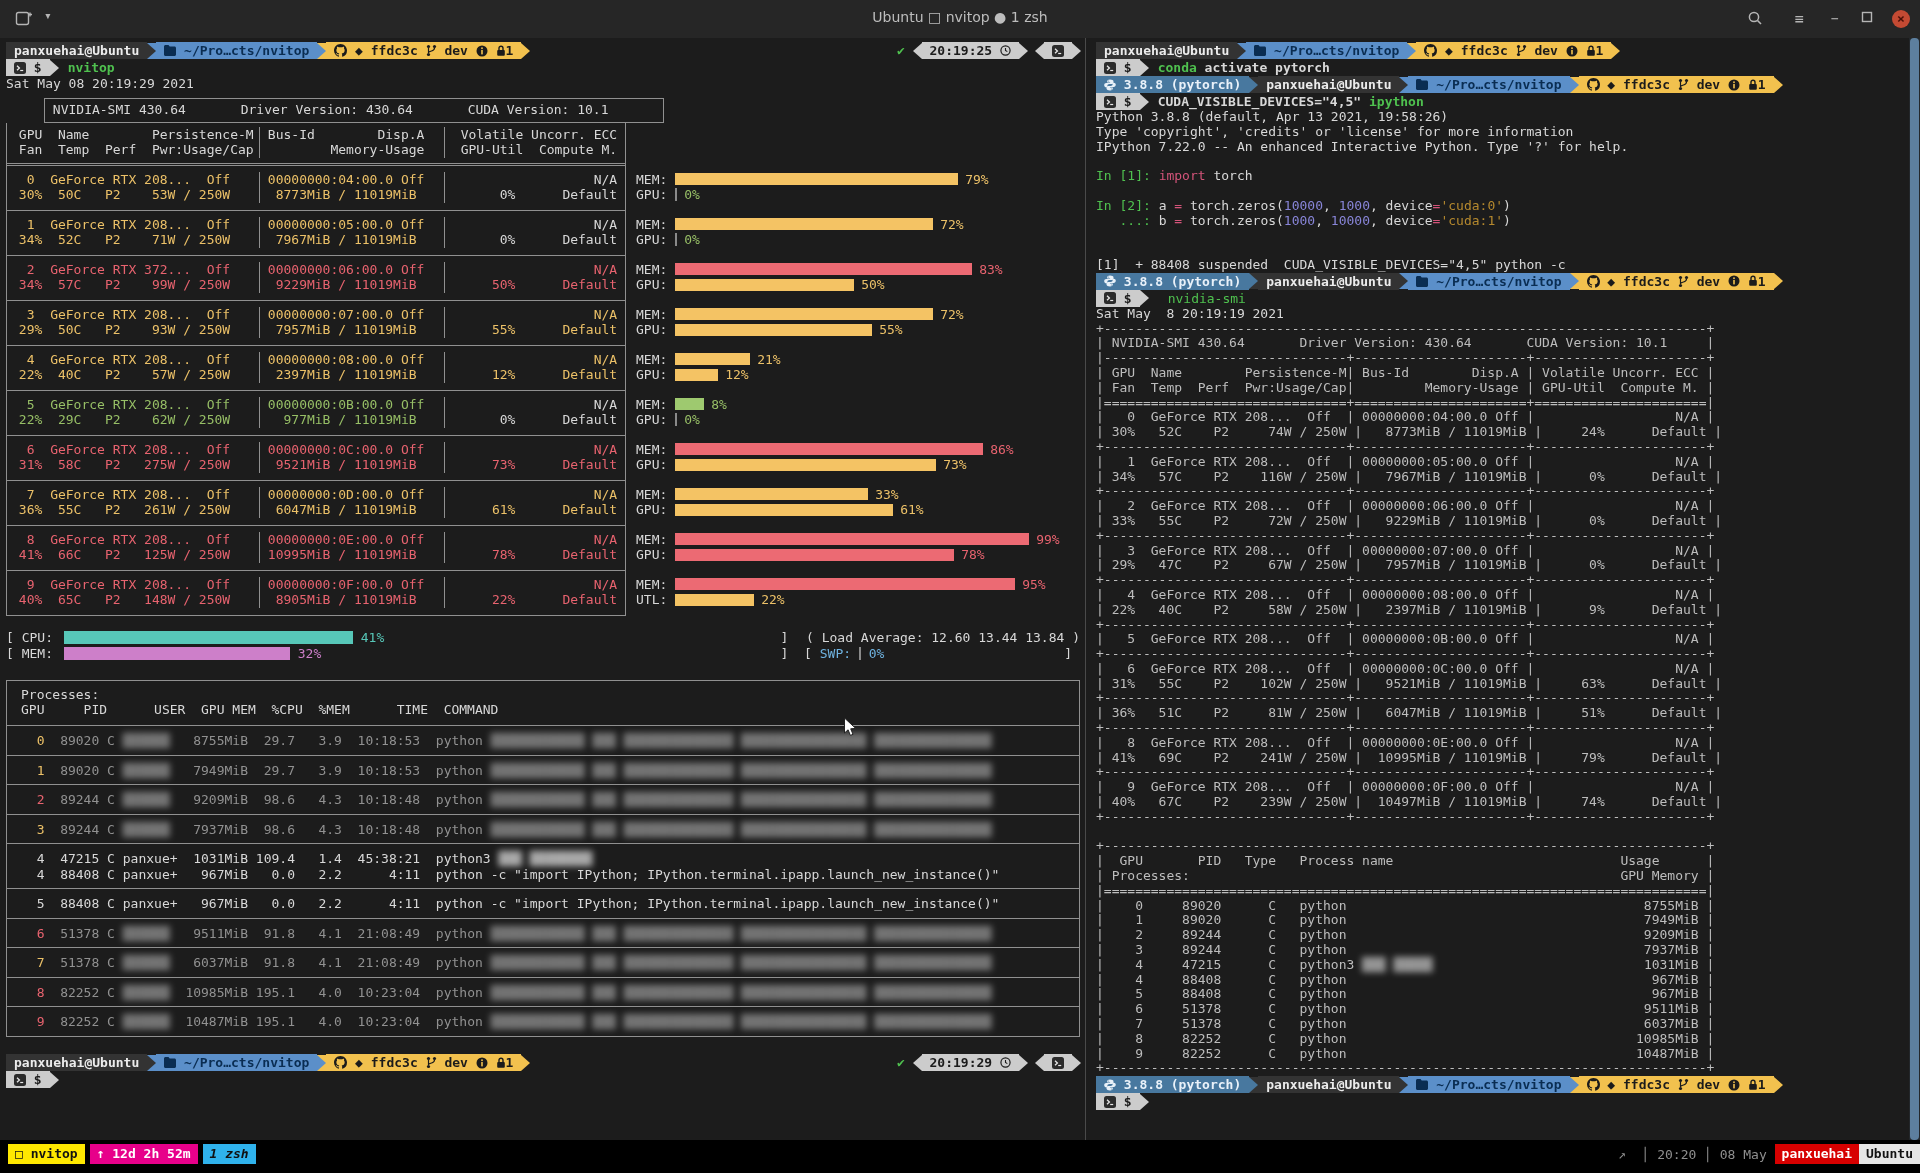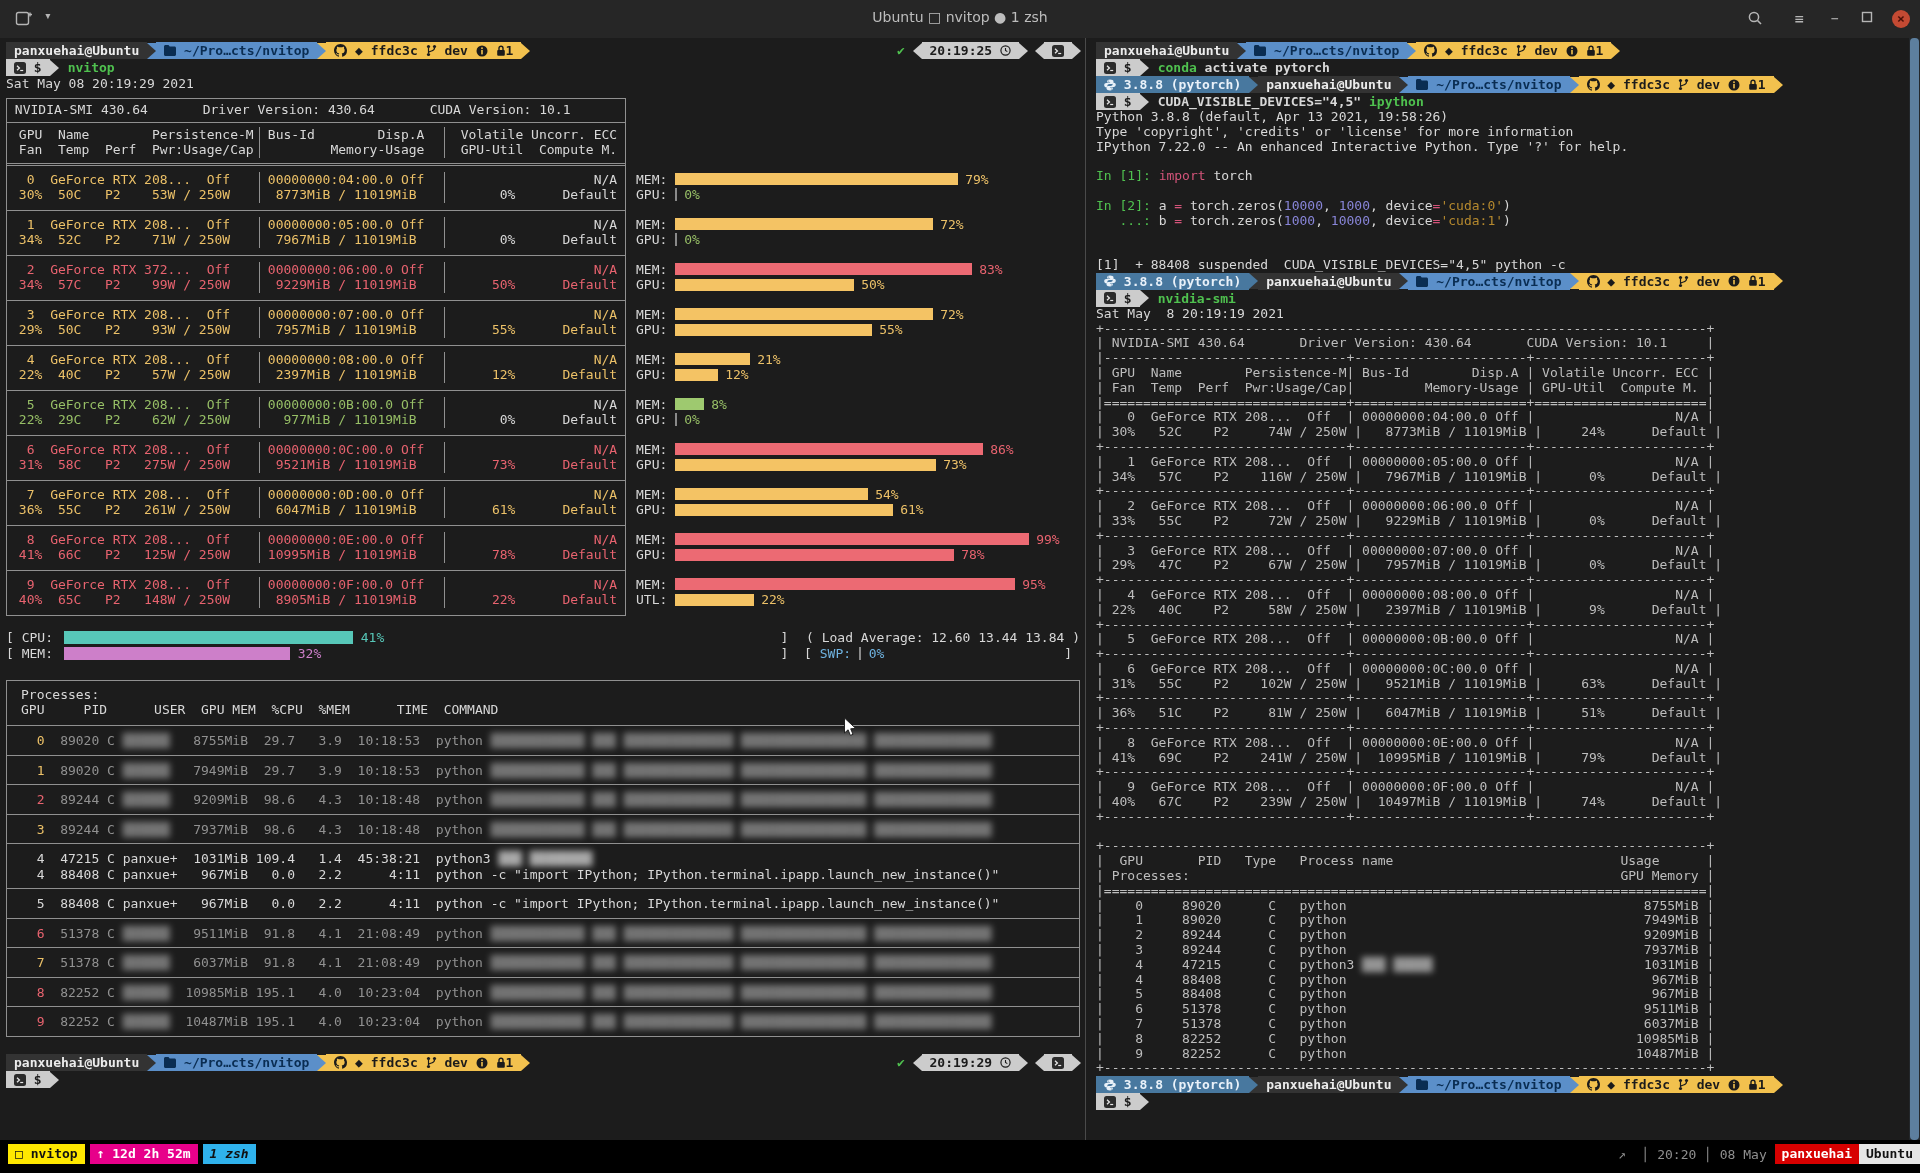--- a/index.html
+++ b/index.html
@@ -37,21 +37,21 @@
   .pl-seg svg{flex:none;}
   .pl-ar{width:0;height:0;border-top:8.5px solid transparent;border-bottom:8.5px solid transparent;border-left:9px solid transparent;}
   .pl-al{width:0;height:0;border-top:8.5px solid transparent;border-bottom:8.5px solid transparent;border-right:9px solid transparent;}
   .gapx{display:inline-block;width:7px;}
   
   #ltop{position:absolute;left:6px;top:4px;right:4px;}
   #lbot{position:absolute;left:6px;top:1016px;right:4px;}
   #gputable{position:absolute;left:6px;top:60px;width:1074px;}
   .gt{width:620px;box-sizing:border-box;border-left:1px solid var(--border);border-right:1px solid var(--border);
       border-bottom:1px solid var(--border);padding:6px 0 7px 0;background:transparent;}
-  .ghd{border-top:1px solid var(--border);padding:3px 0 4px 0;}
+  .ghd{border-top:1px solid var(--border);padding:3px 0 4px 0;margin-left:38px;}
   .ghd2{border-bottom:3px double var(--border);padding:4px 0 5px 0;}
   .gline{display:flex;}
   .gc{white-space:pre;height:15.5px;line-height:15.5px;}
   .gc1{width:252px;padding-left:4px;box-sizing:border-box;}
   .gc2{width:186px;border-left:1px solid var(--border);border-right:1px solid var(--border);box-sizing:border-box;}
   .gc3{flex:1;text-align:right;}
   .grow{display:flex;}
   .gb{flex:1;padding:6px 0 0 10px;}
   .bline{display:flex;align-items:center;height:15.5px;white-space:pre;}
   .blab{color:#d8d8d8;}
@@ -293,21 +293,21 @@
               <pre class="gc gc2 c-yellow"> 00000000:0D:00.0 Off</pre>
               <pre class="gc gc3 c-yellow">N/A </pre>
             </div>
             <div class="gline">
               <pre class="gc gc1 c-yellow"> 36%  55C   P2   261W / 250W</pre>
               <pre class="gc gc2 c-yellow">  6047MiB / 11019MiB</pre>
               <pre class="gc gc3 c-yellow">61%      Default </pre>
             </div>
           </div>
           <div class="gb">
-            <div class="bline"><span class="blab">MEM: </span><span class="bar" style="width: 193px; background: rgb(244, 195, 100);"></span><span class="bpct c-yellow">54%</span></div>
+            <div class="bline"><span class="blab">MEM: </span><span class="bar" style="width: 193px; background: rgb(244, 195, 100);"></span><span class="bpct c-yellow">33%</span></div>
             <div class="bline"><span class="blab">GPU: </span><span class="bar" style="width: 218px; background: rgb(244, 195, 100);"></span><span class="bpct c-yellow">61%</span></div>
           </div>
         </div>
         <div class="grow">
           <div class="gt">
             <div class="gline">
               <pre class="gc gc1 c-red">  8  GeForce RTX 208...  Off</pre>
               <pre class="gc gc2 c-red"> 00000000:0E:00.0 Off</pre>
               <pre class="gc gc3 c-red">N/A </pre>
             </div>
@@ -486,21 +486,21 @@
             <rect x="5.2" y="2.4" width="1.6" height="1.7" fill="#f2c14e"></rect>
             <rect x="5.2" y="5" width="1.6" height="4.4" fill="#f2c14e"></rect>
           </svg>&nbsp;<svg width="10" height="12" viewBox="0 0 10 12">
             <path d="M3 5V3.2a2 2 0 014 0V5" fill="none" stroke="currentColor" stroke-width="1.4"></path>
             <rect x="1.2" y="5" width="7.6" height="5.8" rx="1" fill="currentColor"></rect>
           </svg><span>1</span></span><span class="pl-ar" style="border-left-color: rgb(242, 193, 78); border-top-color: transparent; border-bottom-color: transparent;"></span></div>
       <div class="pline"><span class="pl-seg" style="background: rgb(204, 204, 204); color: rgb(27, 27, 27);"><svg width="12" height="12" viewBox="0 0 12 12">
             <rect width="12" height="12" rx="2.5" fill="#2b2b2b"></rect>
             <path d="M3 3.8L5.4 6 3 8.2" stroke="#e8e8e8" stroke-width="1.3" fill="none"></path>
             <path d="M6.2 8.5h3" stroke="#e8e8e8" stroke-width="1.2"></path>
-          </svg><span> $</span></span><span class="pl-ar" style="border-left-color: rgb(204, 204, 204); border-top-color: transparent; border-bottom-color: transparent;"></span><span style="margin-left: 9px; font-weight: bold;"><span class="c-grn">nvidia-smi</span></span></div>
+          </svg><span> $</span></span><span class="pl-ar" style="border-left-color: rgb(204, 204, 204); border-top-color: transparent; border-bottom-color: transparent;"></span><span style="margin-left: 19px; font-weight: normal;"><span class="c-grn">nvidia-smi</span></span></div>
       <div class="tl c-w">Sat May  8 20:19:19 2021</div>
       <div class="tl c-ascii">+-----------------------------------------------------------------------------+</div>
       <div class="tl c-ascii">| NVIDIA-SMI 430.64       Driver Version: 430.64       CUDA Version: 10.1     |</div>
       <div class="tl c-ascii">|-------------------------------+----------------------+----------------------+</div>
       <div class="tl c-ascii">| GPU  Name        Persistence-M| Bus-Id        Disp.A | Volatile Uncorr. ECC |</div>
       <div class="tl c-ascii">| Fan  Temp  Perf  Pwr:Usage/Cap|         Memory-Usage | GPU-Util  Compute M. |</div>
       <div class="tl c-ascii">|===============================+======================+======================|</div>
       <div class="tl c-ascii">|   0  GeForce RTX 208...  Off  | 00000000:04:00.0 Off |                  N/A |</div>
       <div class="tl c-ascii">| 30%   52C    P2     74W / 250W |   8773MiB / 11019MiB |     24%      Default |</div>
       <div class="tl c-ascii">+-------------------------------+----------------------+----------------------+</div>

